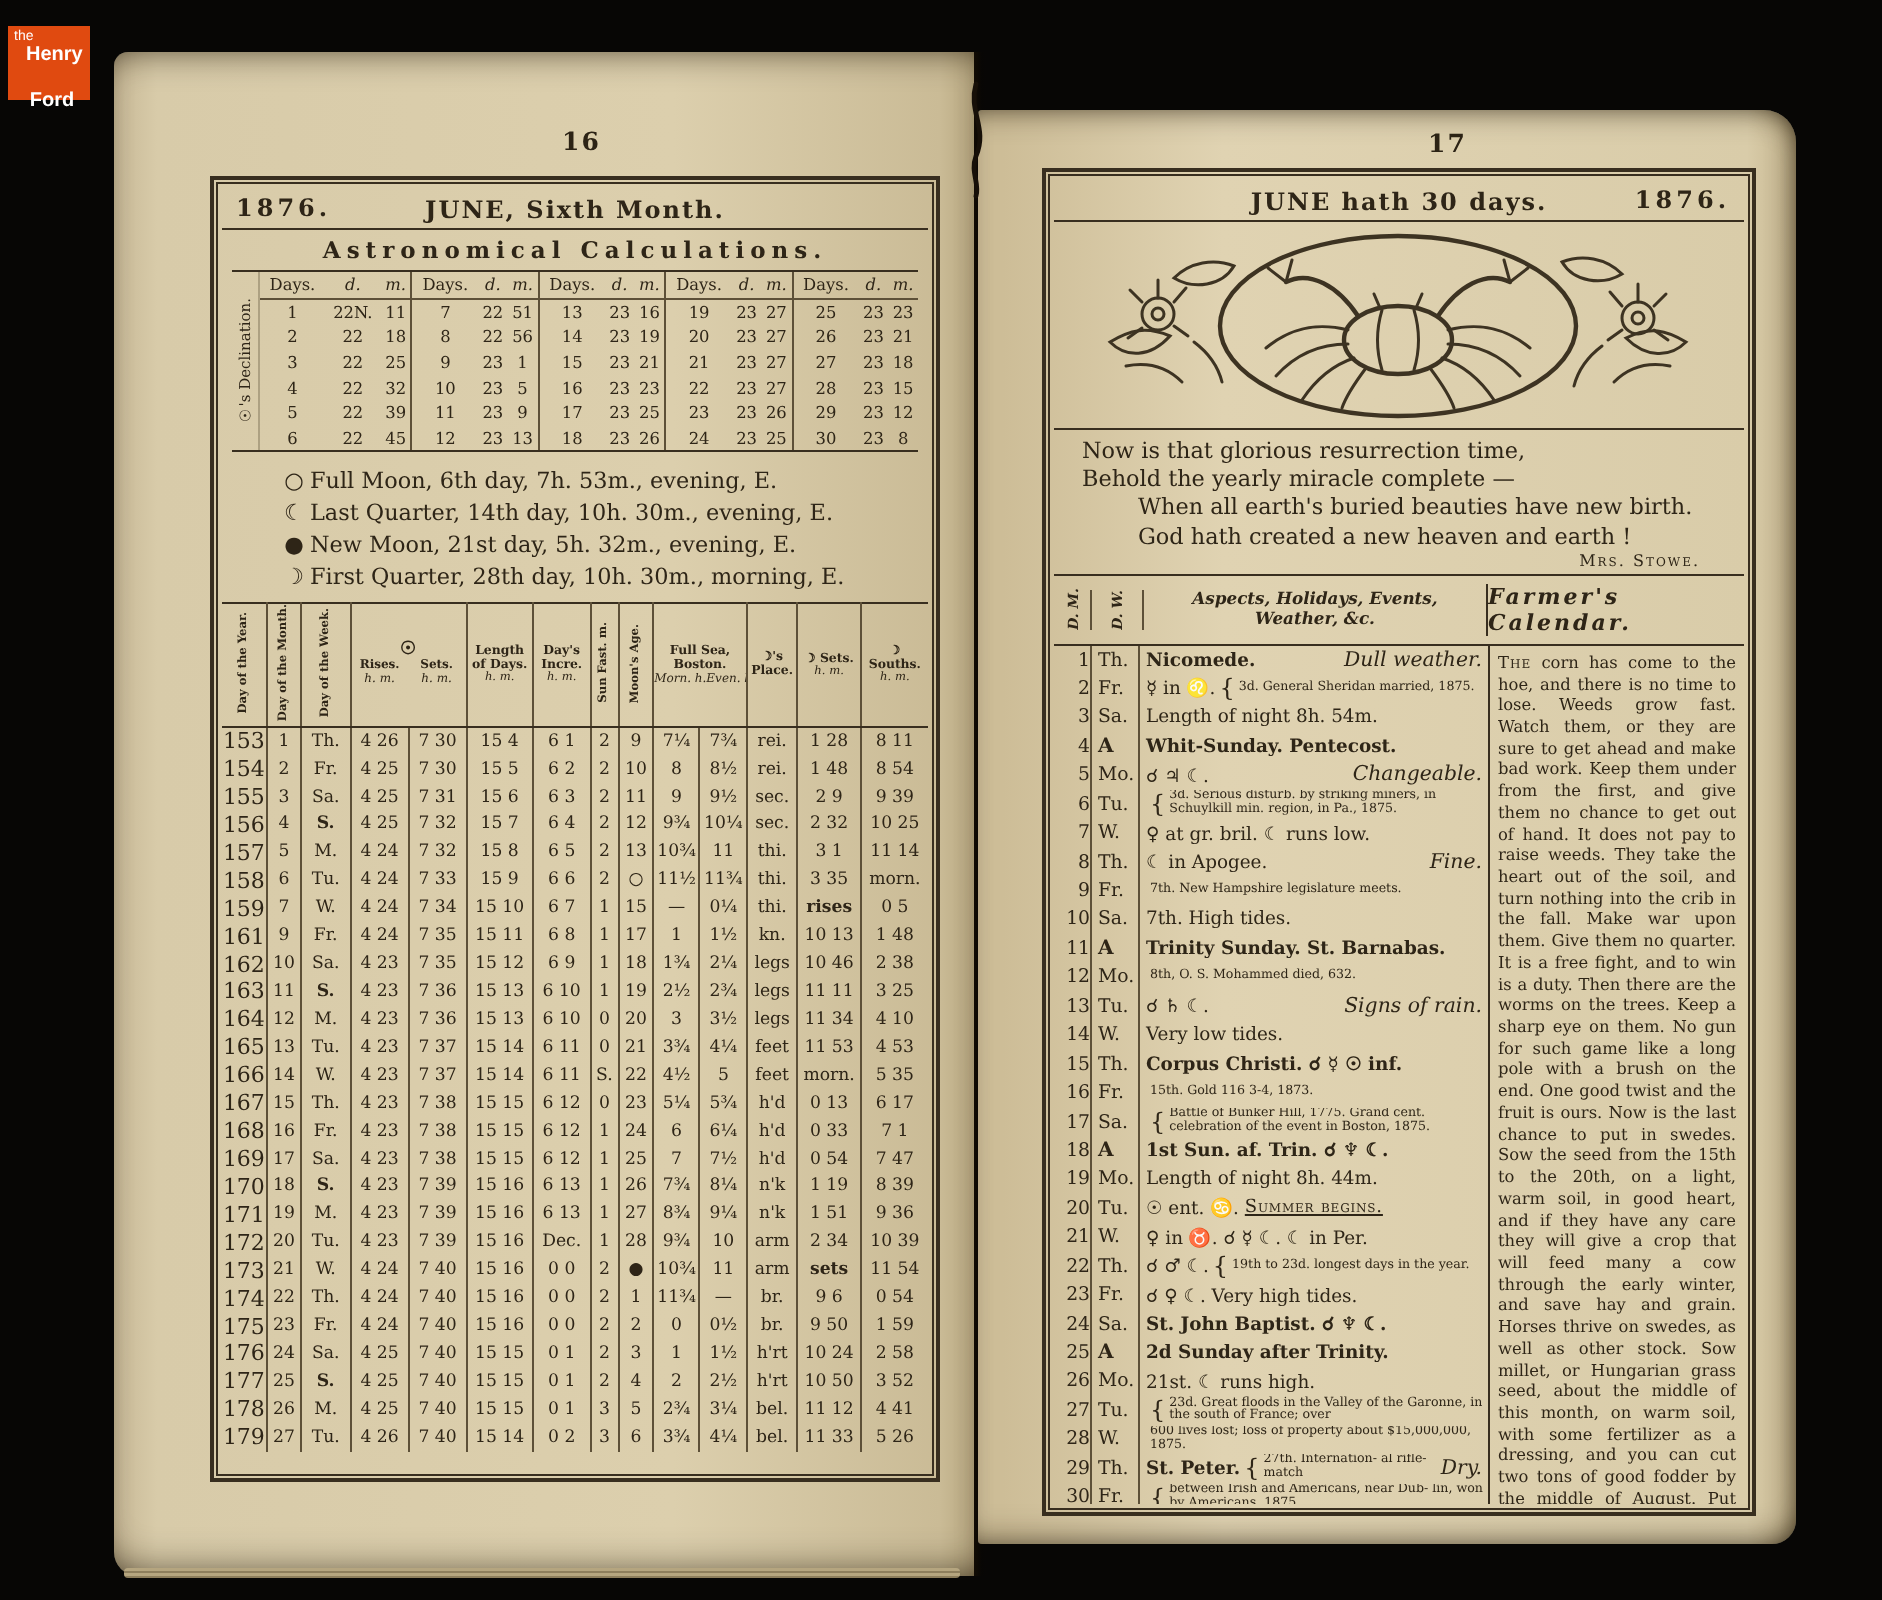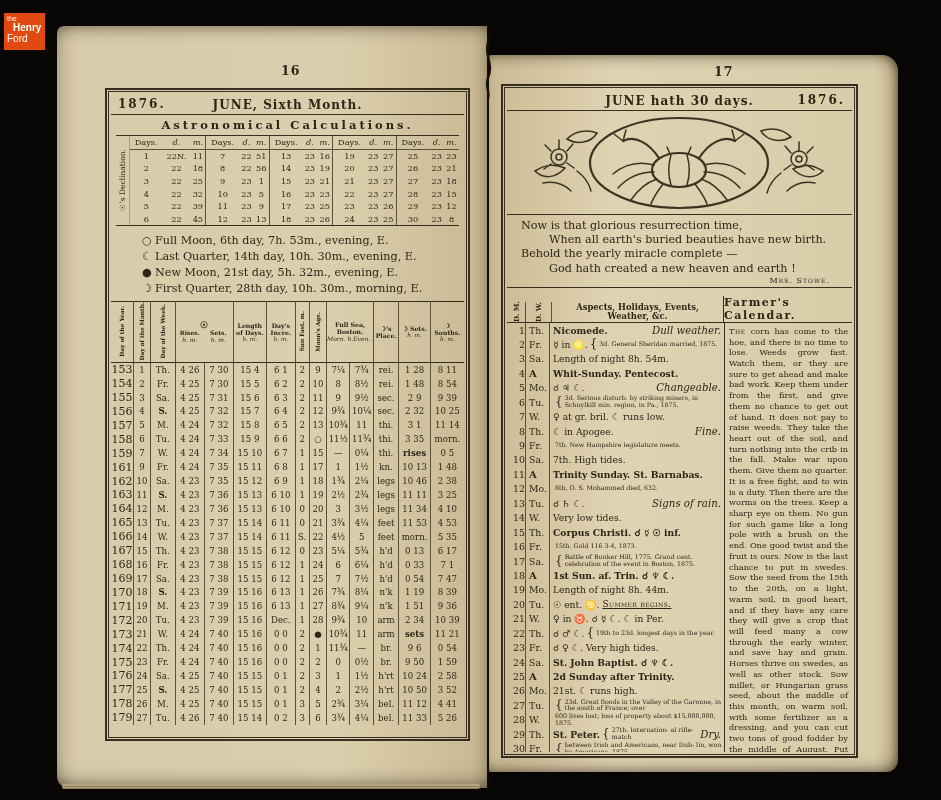--- a/index.html
+++ b/index.html
@@ -7,21 +7,21 @@
     width:941px;height:800px;position:relative;overflow:hidden;
     background:#070605;
     font-family:"DejaVu Serif","Liberation Serif",serif;
     color:#2e2517;
   }
   
   .hf-logo{position:absolute;left:4px;top:13px;width:41px;height:37px;background:#e04a10;
     color:#fff;font-family:"Liberation Sans",sans-serif;line-height:1;padding:2px 0 0 3px;box-sizing:border-box;}
   .hf-the{font-size:7px;display:block;}
   .hf-henry{font-size:10px;font-weight:bold;display:block;margin-left:6px;margin-top:1px;}
-  .hf-ford{font-size:10px;font-weight:normal;display:block;margin-top:1px;}
+  .hf-ford{font-size:10px;font-weight:bold;display:block;margin-top:13px;text-align:center;}
   
   .page{position:absolute;box-sizing:border-box;}
   .page-left{
     left:57px;top:26px;width:430px;height:762px;
     background:linear-gradient(90deg,#c7b896 0,#d8cba9 5%,#dccfad 65%,#cabb96 96%,#b8a881 100%),
       repeating-linear-gradient(180deg,rgba(120,100,60,.04) 0 2px,rgba(0,0,0,0) 2px 4px);
     border-radius:7px 0 0 12px;
     box-shadow:inset 0 10px 18px -12px rgba(30,20,5,.8), inset 0 -14px 20px -14px rgba(30,20,5,.8);
   }
   .page-right{
@@ -37,21 +37,21 @@
   .thread{position:absolute;left:480px;top:40px;}
   .deckle{position:absolute;left:62px;top:784px;width:418px;height:5px;
     background:repeating-linear-gradient(180deg,#b5a57f 0 1.6px,#8d7e5c 1.6px 2.6px);border-radius:2px;}
   .pagenum{position:absolute;font-size:12.5px;font-weight:bold;letter-spacing:1px;color:#2c2315;}
   .pn-left{left:224px;top:37px;}
   .pn-right{left:225px;top:9px;}
   
   .frame{position:absolute;border:2px solid #382e1f;box-sizing:border-box;}
   .frame::before{content:"";position:absolute;inset:1px;border:1px solid #382e1f;pointer-events:none;}
   .frame-left{left:48px;top:62px;width:365px;height:653px;}
-  .frame-right{left:12px;top:29px;width:357px;height:674px;}
+  .frame-right{left:32px;top:29px;width:357px;height:674px;}
   .frame-inner{position:absolute;inset:4px;overflow:hidden;}
   
   .lp-titlebar{position:relative;height:20px;border-bottom:1.2px solid #382e1f;text-align:center;}
   .lp-year{position:absolute;left:7px;top:3px;font-weight:bold;font-size:12px;letter-spacing:2px;}
   .lp-title{display:inline-block;margin-top:3px;font-weight:bold;font-size:12px;letter-spacing:1px;}
   .astro-title{text-align:center;font-weight:bold;font-size:11.5px;letter-spacing:3px;padding:3px 0 2px;}
   .decl-wrap{display:flex;margin:1px 5px 2px;border-top:1.2px solid #382e1f;border-bottom:1.2px solid #382e1f;}
   .decl-side{width:13px;border-right:1px solid #55483254;display:flex;align-items:center;justify-content:center;}
   .rot{writing-mode:vertical-rl;transform:rotate(180deg);white-space:nowrap;}
   .decl-side .rot{font-size:7.5px;}
@@ -81,21 +81,21 @@
   
   .rp-titlebar{position:relative;height:20px;border-bottom:1.2px solid #382e1f;text-align:center;}
   .rp-title{display:inline-block;margin-top:3px;font-weight:bold;font-size:12px;letter-spacing:1px;}
   .rp-year{position:absolute;right:7px;top:3px;font-weight:bold;font-size:12px;letter-spacing:2px;}
   .vignette{height:103px;display:flex;align-items:center;justify-content:center;}
   .poem-sec{border-top:1.2px solid #382e1f;padding:4px 14px 2px;}
   .poem-line{font-size:11.2px;line-height:14.2px;}
   .poem-line.ind{padding-left:28px;}
   .poem-attr{text-align:right;font-variant:small-caps;font-size:8px;letter-spacing:1px;padding-right:8px;}
   .aspects-sec{border-top:1.3px solid #382e1f;}
-  .ahead{display:flex;align-items:flex-end;border-bottom:1.3px solid #382e1f;height:34px;}
+  .ahead{display:flex;align-items:center;border-bottom:1.3px solid #382e1f;height:34px;font-style:italic;}
   .hdm,.hdw{width:18px;display:flex;align-items:center;justify-content:center;}
   .hdw{width:25px;border-left:.9px solid #5d5038;border-right:.9px solid #5d5038;}
   .hdm .rot,.hdw .rot{font-size:7px;font-weight:bold;}
   .hasp{flex:1;display:flex;align-items:center;justify-content:center;text-align:center;
     font-size:8.4px;font-weight:bold;line-height:9.5px;padding:0 6px;}
   .hfarm{width:128px;border-left:1.3px solid #382e1f;display:flex;align-items:center;justify-content:center;
     font-weight:bold;font-size:11px;letter-spacing:1.5px;}
   .aspects-body{display:flex;height:434px;}
   .arows{flex:1;overflow:hidden;}
   .ar{display:flex;align-items:center;height:14.45px;overflow:hidden;}
@@ -650,21 +650,21 @@
               <td>4 24</td>
               <td>7 40</td>
               <td>15 16</td>
               <td>0 0</td>
               <td>2</td>
               <td>●</td>
               <td>10¾</td>
               <td>11</td>
               <td>arm</td>
               <td class="b">sets</td>
-              <td>11 21</td>
+              <td>11 54</td>
             </tr>
             <tr>
               <td>174</td>
               <td>22</td>
               <td>Th.</td>
               <td>4 24</td>
               <td>7 40</td>
               <td>15 16</td>
               <td>0 0</td>
               <td>2</td>
@@ -805,22 +805,22 @@
           <circle class="ln" cx="292" cy="46" r="3"></circle>
           <path class="ln" d="M284 40 l-6 -7 M300 40 l6 -6 M284 52 l-7 5 M300 52 l7 5 M292 38 l0 -9"></path>
           <path class="ln" d="M316 58 C306 52 298 50 286 56 C296 66 308 66 316 58 Z"></path>
           <path class="ln" d="M284 24 C276 16 264 14 254 18 C260 28 274 30 284 24 Z"></path>
           <path class="ln" d="M308 70 C298 68 288 70 280 78 M274 60 C266 66 262 72 260 80"></path>
         </svg>
       </div>
 
       <div class="poem-sec">
         <div class="poem-line">Now is that glorious resurrection time,</div>
+        <div class="poem-line">Behold the yearly miracle complete —</div>
         <div class="poem-line ind">When all earth's buried beauties have new birth.</div>
-        <div class="poem-line">Behold the yearly miracle complete —</div>
         <div class="poem-line ind">God hath created a new heaven and earth !</div>
         <div class="poem-attr">Mrs. Stowe.</div>
       </div>
 
       <div class="aspects-sec">
         <div class="ahead">
           <div class="hdm">
               <span class="rot">D. M.</span>
             </div>
           <div class="hdw">

